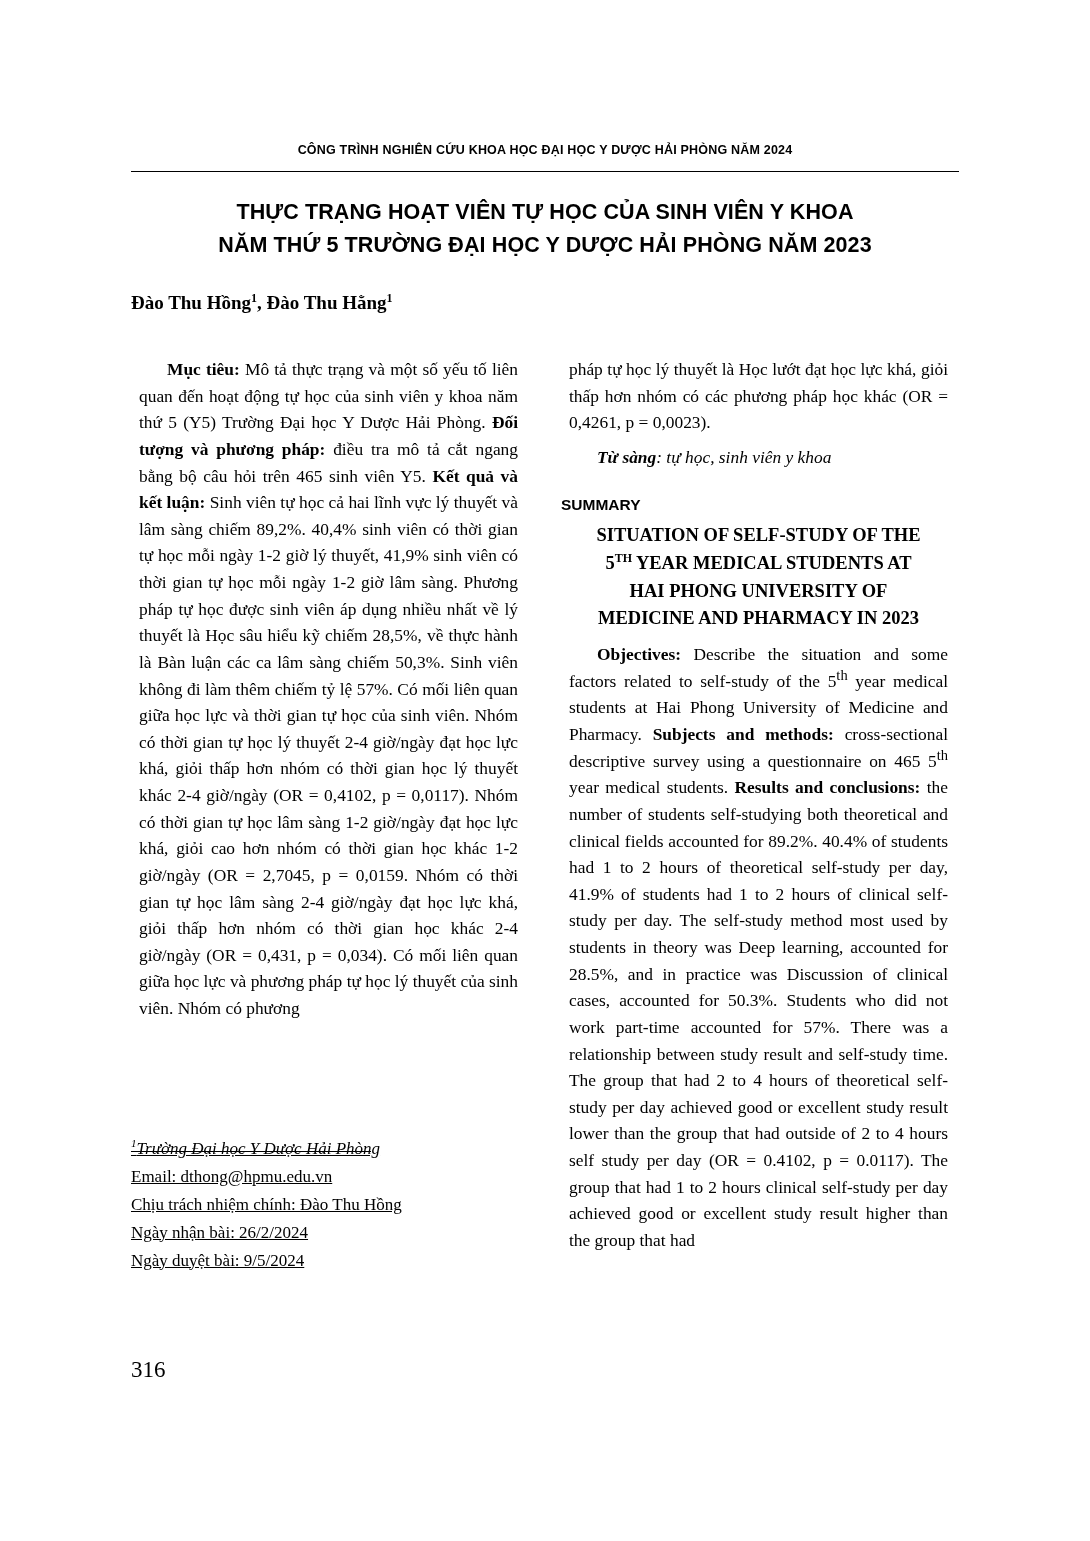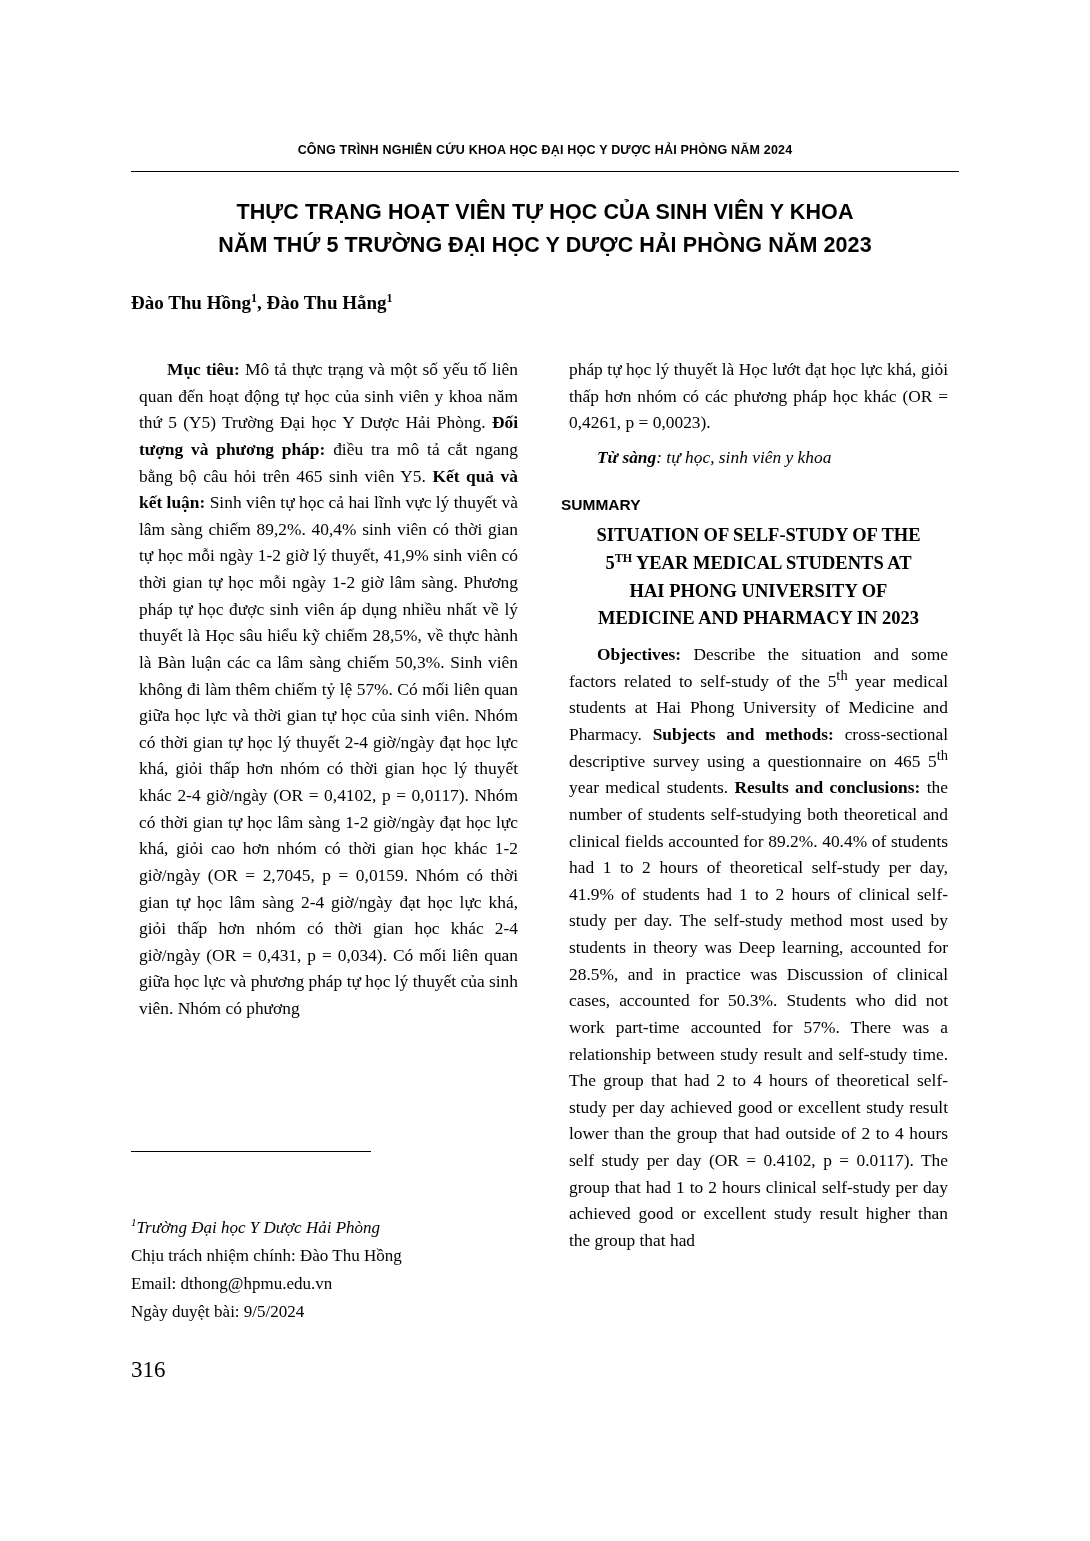--- a/index.html
+++ b/index.html
@@ -94,25 +94,26 @@
 
   .footnote-rule {
     position: absolute;
     top: 1151px;
     left: 131px;
     width: 240px;
     border-top: 1.3px solid #000;
   }
   .footnote {
     position: absolute;
-    top: 1214px;
+    top: 1135px;
     left: 131px;
     width: 400px;
     font-size: 17px;
     line-height: 1.64;
+    text-decoration: underline;
   }
   .footnote .fn-first { font-style: italic; }
   .footnote .fn-first sup { font-style: italic; font-size: 11px; }
 
   .page-num {
     position: absolute;
     top: 1357px;
     left: 131px;
     font-size: 23px;
   }
@@ -149,20 +150,21 @@
       <span><span>5</span><sup>TH</sup><span> YEAR MEDICAL STUDENTS AT</span></span><br>
       <span>HAI PHONG UNIVERSITY OF</span><br>
       <span>MEDICINE AND PHARMACY IN 2023</span>
     </p>
     <p><b>Objectives:</b><span> Describe the situation and some factors related to self-study of the 5</span><sup>th</sup><span>  year medical students at Hai Phong University of Medicine and Pharmacy. </span><b>Subjects and methods:</b><span> cross-sectional descriptive survey using a questionnaire on 465 5</span><sup>th</sup><span> year medical students. </span><b>Results and conclusions:</b><span> the number of students self-studying both theoretical and clinical fields accounted for 89.2%. 40.4% of students had 1 to 2 hours of theoretical self-study per day, 41.9% of students had 1 to 2 hours of clinical self-study per day. The self-study method most used by students in theory was Deep learning, accounted for 28.5%, and in practice was Discussion of clinical cases, accounted for 50.3%. Students who did not work part-time accounted for 57%. There was a relationship between study result and self-study time. The group that had 2 to 4 hours of theoretical self-study per day achieved good or excellent study result lower than the group that had outside of 2 to 4 hours self study per day (OR = 0.4102, p = 0.0117). The group that had 1 to 2 hours clinical self-study per day achieved good or excellent study result higher than the group that had</span></p>
   </div>
 
   <div class="footnote-rule"></div>
   <div class="footnote">
     <div class="fn-first"><sup>1</sup><span>Trường Đại học Y Dược Hải Phòng</span></div>
+    <div>Email: dthong@hpmu.edu.vn</div>
     <div>Chịu trách nhiệm chính: Đào Thu Hồng</div>
-    <div>Email: dthong@hpmu.edu.vn</div>
+    <div>Ngày nhận bài: 26/2/2024</div>
     <div>Ngày duyệt bài: 9/5/2024</div>
   </div>
 
   <div class="page-num">316</div>
 
 </div>
 
 </body></html>

